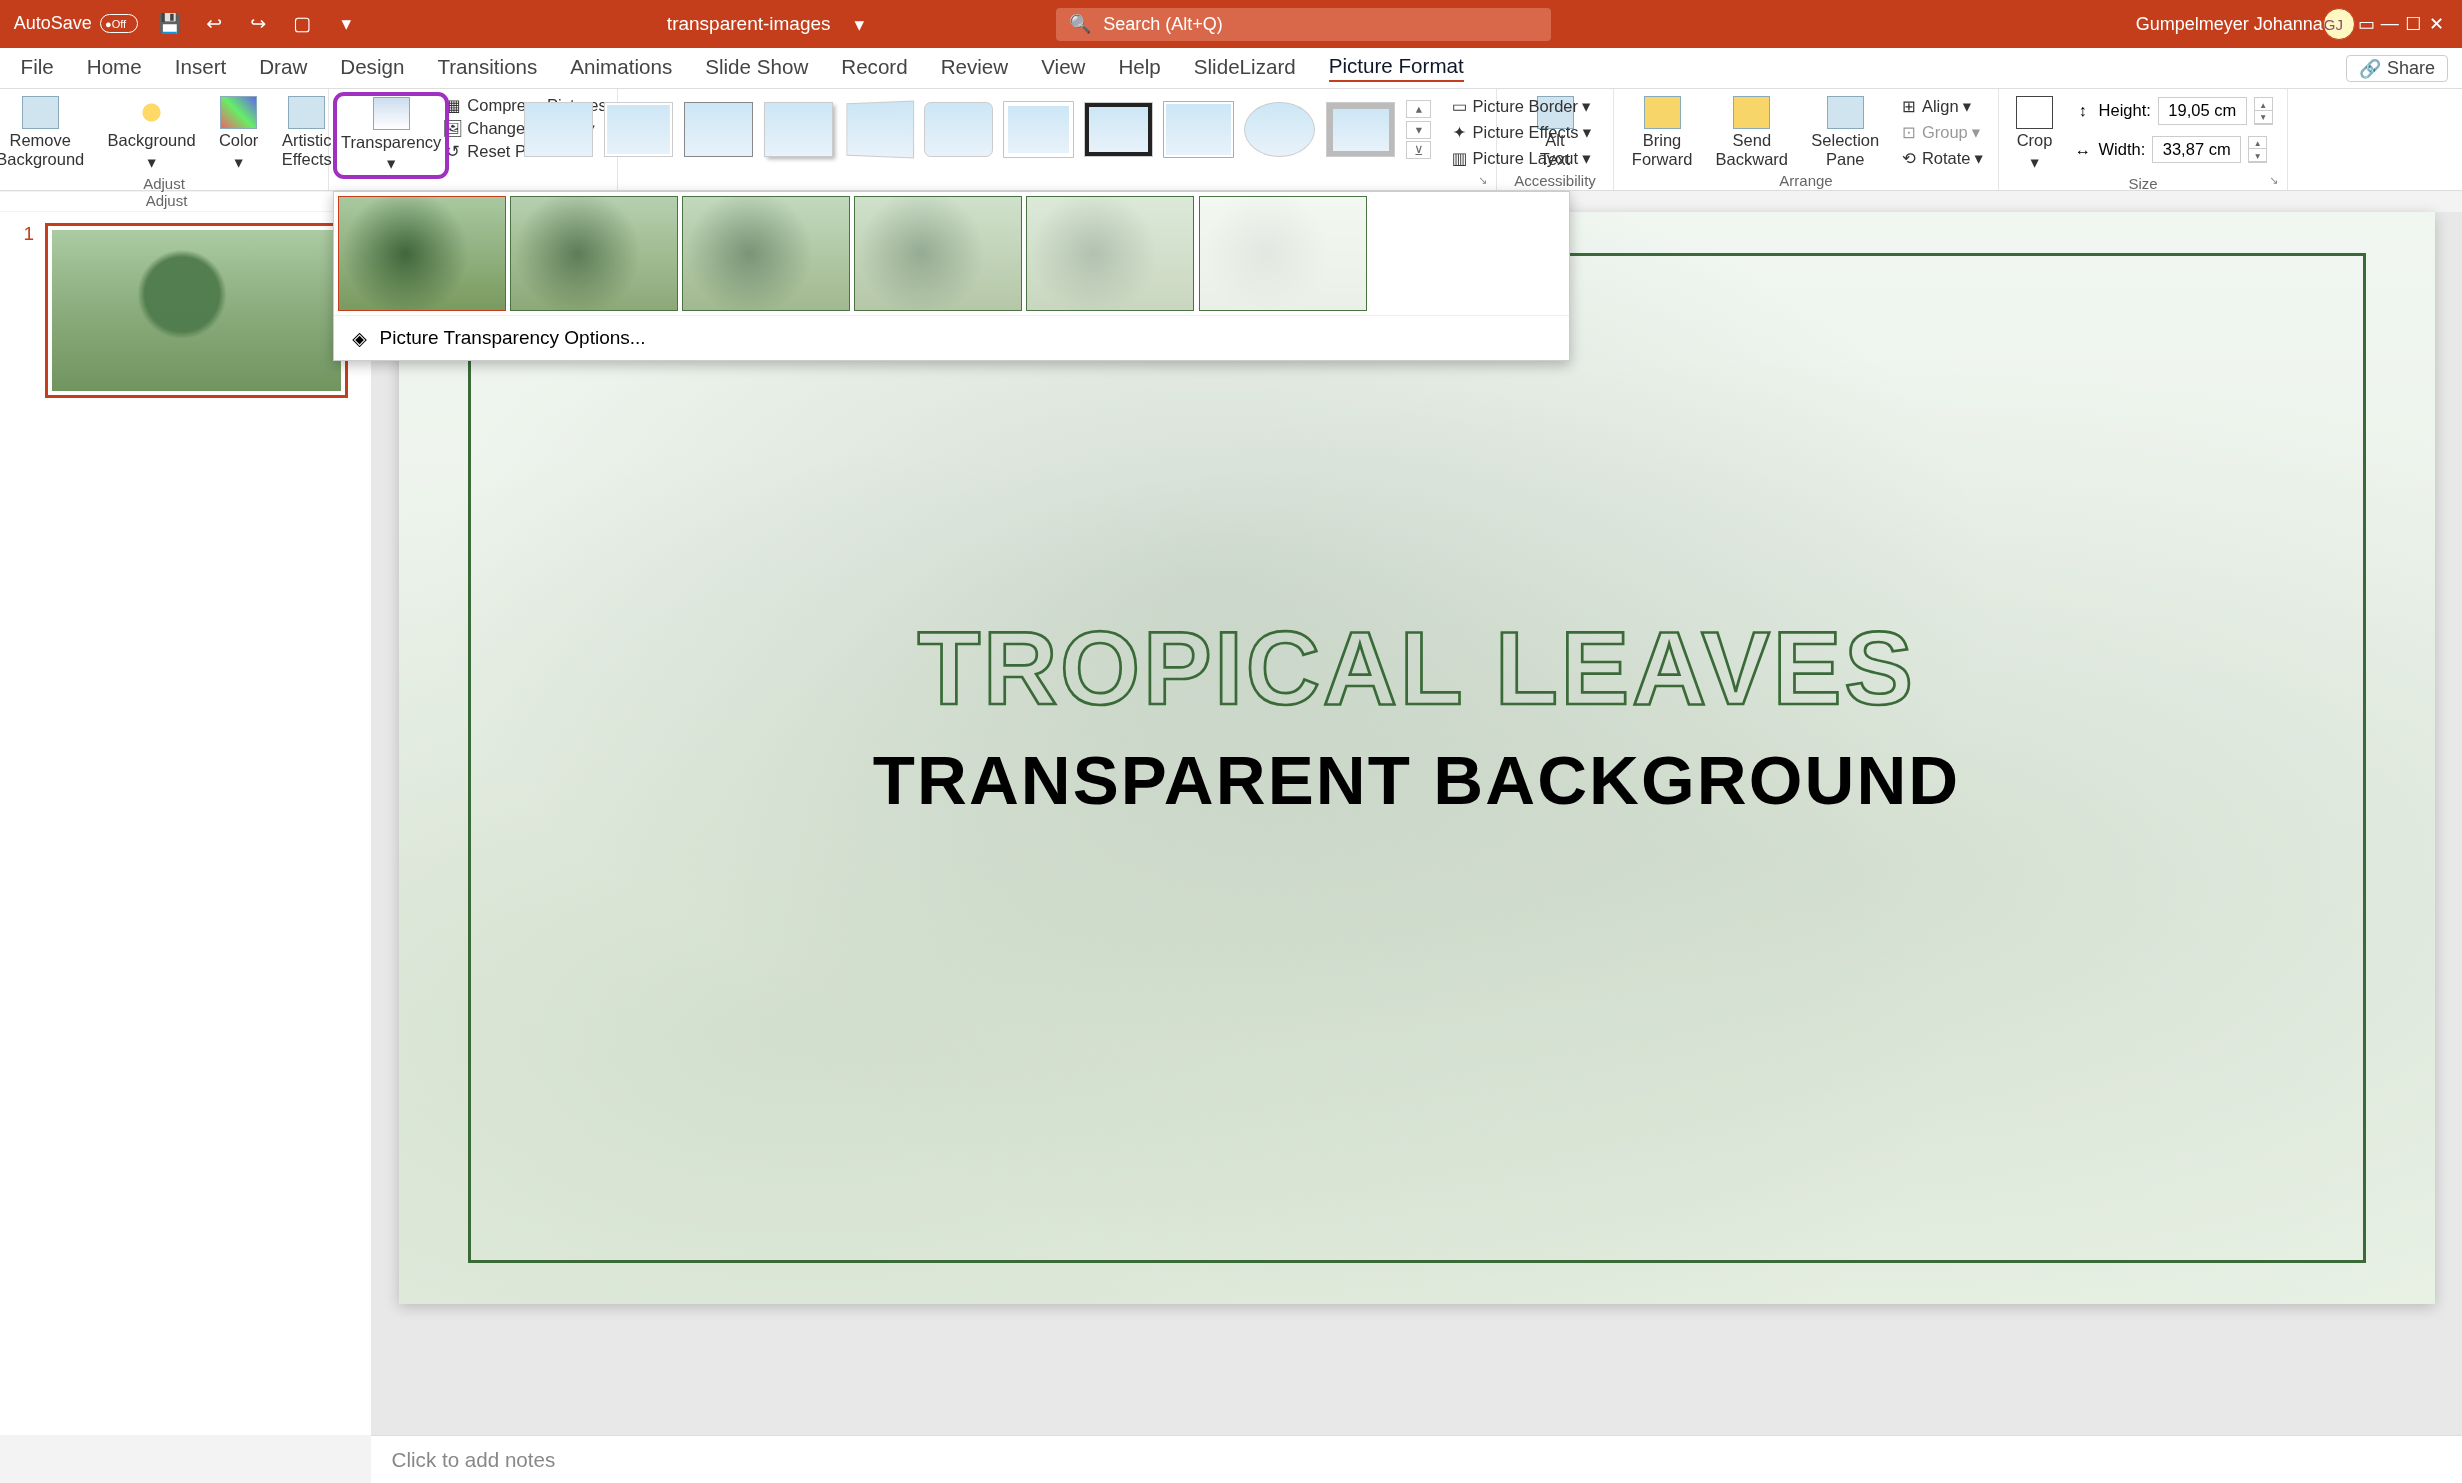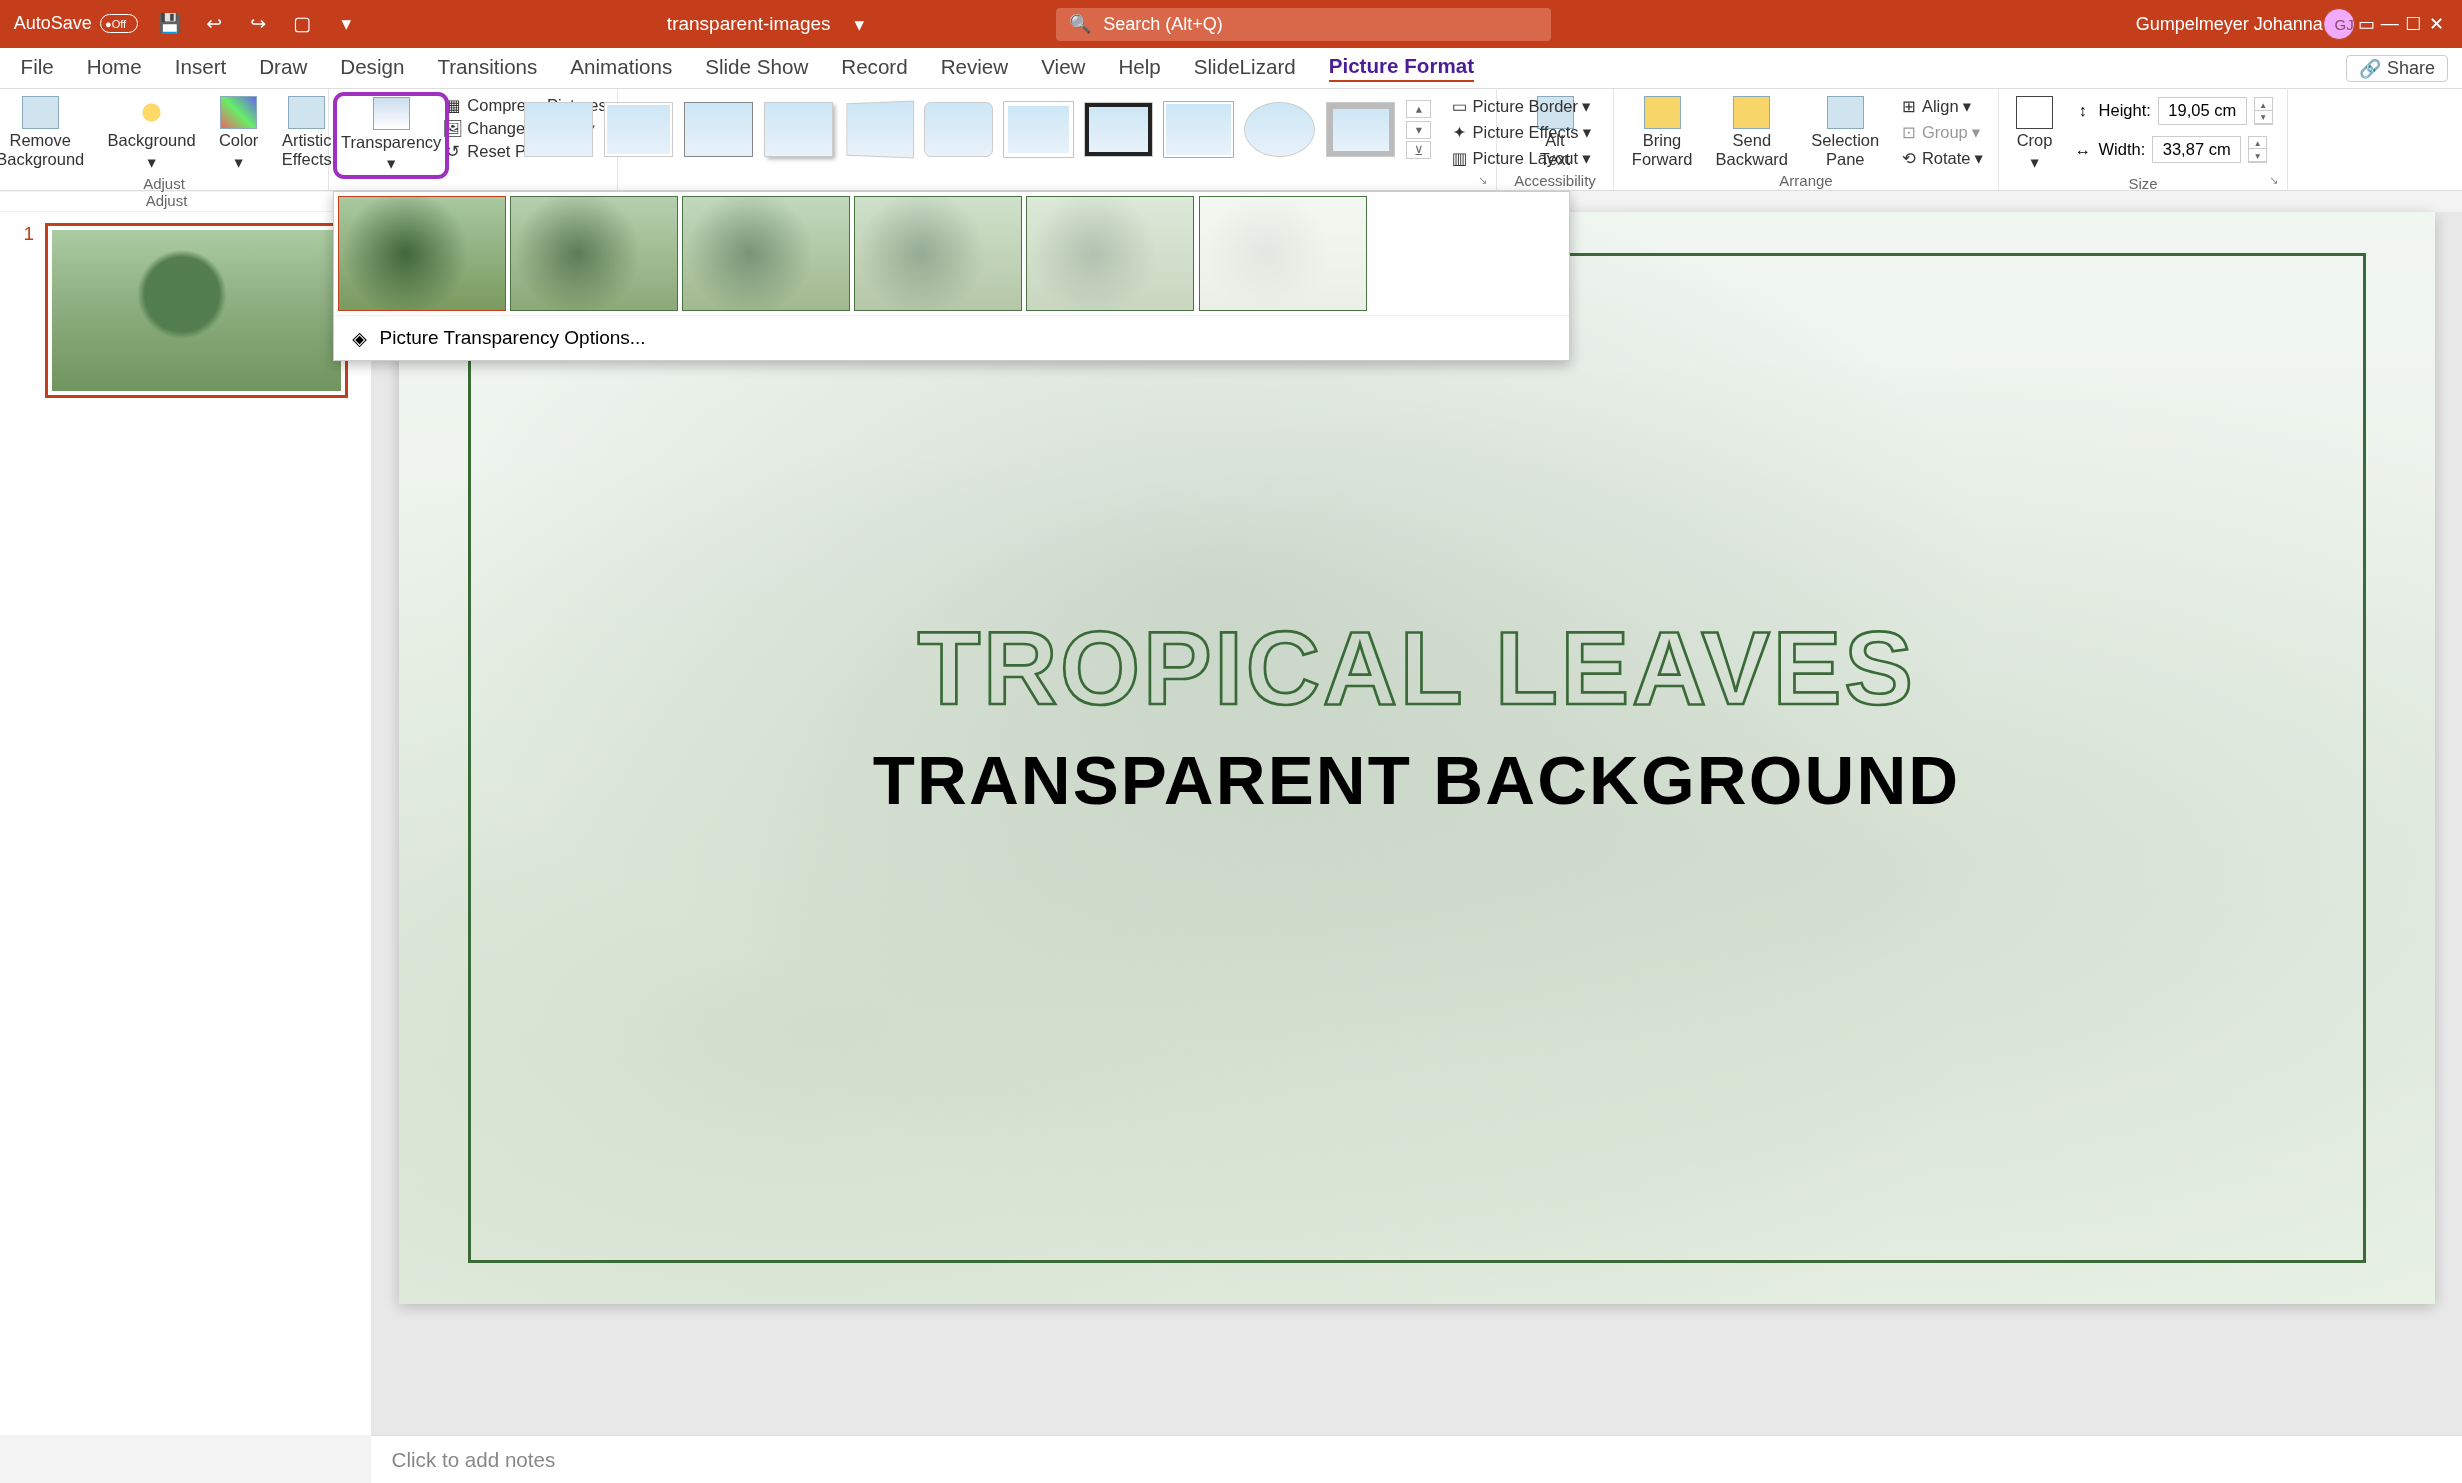--- a/index.html
+++ b/index.html
@@ -6,25 +6,25 @@
 body { background: #f3f3f3; overflow: hidden; width: 2462px; height: 1483px; transform-origin: top left; }
 
 .titlebar { height: 48px; background: #c43e1c; display: flex; align-items: center; color: #fff; font-size: 19px; padding: 0 13.7px; }
 .titlebar-left { display: flex; align-items: center; gap: 20.6px; }
 .autosave { display: flex; align-items: center; gap: 8.2px; font-size: 18px; }
 .autosave-toggle { width: 38px; height: 19px; border: 1.4px solid #fff; border-radius: 9.6px; display: flex; align-items: center; padding: 0 4.1px; font-size: 11px; }
 .tb-ic { width: 23.4px; height: 23.4px; display: flex; align-items: center; justify-content: center; cursor: pointer; }
 .doc-title { margin-left: 309px; display: flex; align-items: center; gap: 24px; font-size: 19px; }
 .searchbar { margin-left: 192px; width: 495px; height: 33px; background: #d86849; border-radius: 4.1px; display: flex; align-items: center; padding: 0 13.7px; gap: 11px; font-size: 18px; }
 .titlebar-right { margin-left: auto; display: flex; align-items: center; font-size: 18px; }
-.avatar { width: 32px; height: 32px; border-radius: 50%; background: #f0abfc; border: 1.4px solid #c43e1c; display: flex; align-items: center; justify-content: flex-end; color: #8b4a6b; font-size: 15px; }
+.avatar { width: 32px; height: 32px; border-radius: 50%; background: #fef9c3; border: 1.4px solid #c43e1c; display: flex; align-items: center; justify-content: flex-start; color: #8b4a6b; font-size: 15px; }
 
 .tabbar { height: 41px; background: #fff; display: flex; align-items: center; padding: 0 20.6px; gap: 33px; font-size: 20.6px; color: #444; border-bottom: 0.7px solid #ddd; position: relative; }
 .tab { cursor: pointer; padding-bottom: 2.7px; }
-.tab.active { color: #4c1d95; border-bottom: 2.1px solid #c43e1c; font-weight: 700; }
+.tab.active { color: #0f172a; border-bottom: 2.1px solid #c43e1c; font-weight: 400; }
 .share-btn { position: absolute; right: 13.7px; top: 6.9px; height: 27.5px; border: 0.7px solid #ccc; border-radius: 4.1px; padding: 0 12.4px; display: flex; align-items: center; gap: 5.5px; font-size: 18px; }
 
 .ribbon { height: 102px; background: #fff; display: flex; border-bottom: 0.7px solid #ddd; position: relative; }
 .rgroup { display: flex; flex-direction: column; align-items: center; padding: 4.1px 5.5px; border-right: 0.7px solid #e5e5e5; }
 .rgroup-content { flex: 1; display: flex; align-items: flex-start; gap: 4.1px; }
 .rgroup-label { font-size: 15px; color: #666; height: 19px; display: flex; align-items: center; }
 .big-btn { display: flex; flex-direction: column; align-items: center; justify-content: center; padding: 2.7px 9.6px; cursor: pointer; font-size: 16.5px; color: #333; gap: 2.7px; }
 .big-btn .bi-icon { width: 37px; height: 33px; background: #d0e4f0; border: 0.7px solid #8ab; display: flex; align-items: center; justify-content: center; }
 .big-btn .bi-icon.sun { background: radial-gradient(circle, #ffd966 35%, #fff 38%); border: none; }
 .mini-row { display: flex; flex-direction: column; gap: 4.1px; padding: 2.7px 4.1px; font-size: 16.5px; color: #333; }

